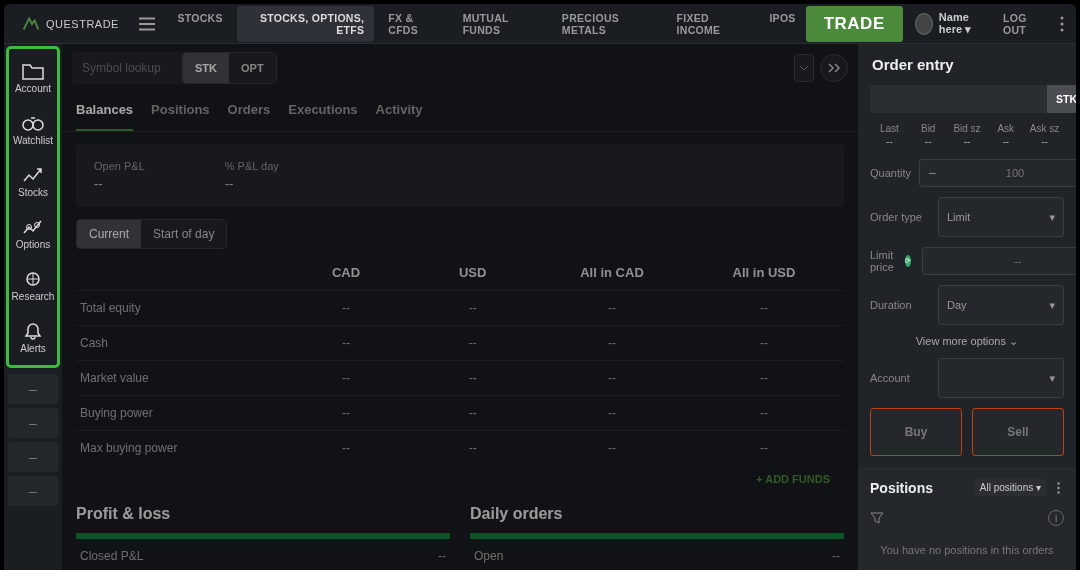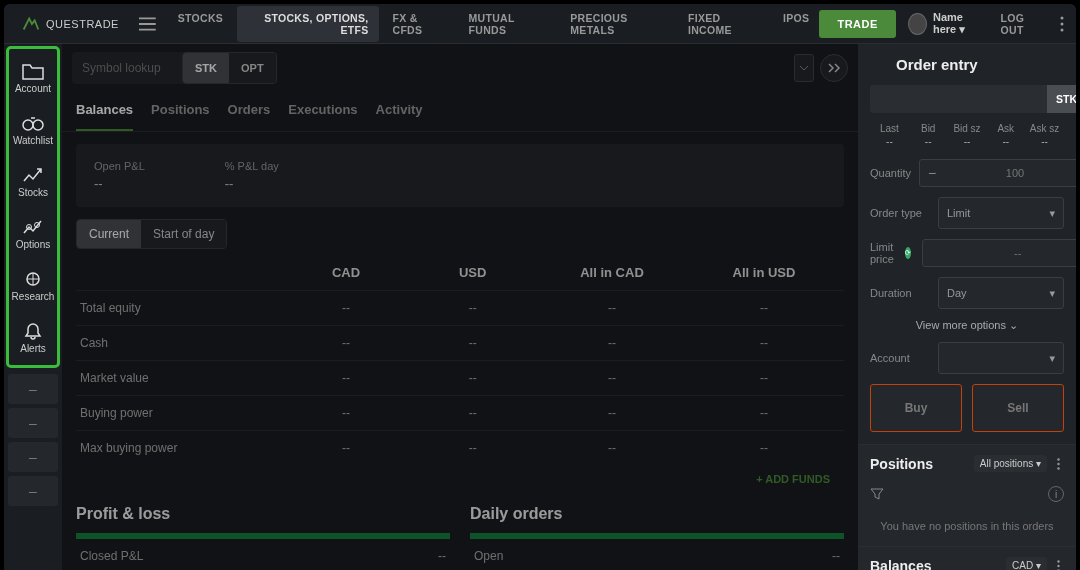--- a/index.html
+++ b/index.html
@@ -9,21 +9,21 @@
     
     .topbar { display: flex; align-items: center; height: 40px; padding: 0 8px; background: #1a1d21; border-bottom: 1px solid #2a2d31; }
     .logo { display: flex; align-items: center; gap: 4px; padding: 0 8px; }
     .logo-icon { width: 22px; height: 22px; }
     .logo-text { font-size: 11px; font-weight: 500; color: #ccc; letter-spacing: 0.5px; }
     .hamburger { width: 18px; height: 14px; margin: 0 12px; cursor: pointer; }
     .top-nav { display: flex; gap: 4px; }
     .top-nav-item { padding: 6px 10px; font-size: 10.5px; color: #999; font-weight: 600; letter-spacing: 0.3px; cursor: pointer; border-radius: 3px; }
     .top-nav-item.active { background: #2e3238; color: #ddd; text-align: right; }
     .top-right { margin-left: auto; display: flex; align-items: center; gap: 12px; }
-    .trade-btn { background: #4a8a3a; color: #fff; padding: 8px 18px; font-size: 11px; font-weight: 700; border: none; border-radius: 3px; cursor: pointer; letter-spacing: 0.5px; }
+    .trade-btn { background: #4a8a3a; color: #fff; padding: 8px 18px; font-size: 17px; font-weight: 700; border: none; border-radius: 3px; cursor: pointer; letter-spacing: 0.5px; }
     .user-area { display: flex; align-items: center; gap: 6px; font-size: 11px; color: #ccc; font-weight: 600; cursor: pointer; }
     .avatar { width: 22px; height: 22px; border-radius: 50%; background: #444; border: 1px solid #666; }
     .logout { font-size: 10.5px; color: #999; font-weight: 600; cursor: pointer; letter-spacing: 0.3px; }
     .vdots { cursor: pointer; padding: 0 4px; }
     
     
     .main { display: flex; flex: 1; overflow: hidden; position: relative; }
     .overlay { position: absolute; inset: 0; background: rgba(0,0,0,0.35); z-index: 5; pointer-events: none; }
     
     
@@ -66,37 +66,37 @@
     .bt-head > div:not(:first-child), .bt-row > div:not(:first-child) { text-align: center; }
     .bt-row { border-top: 1px solid #2a2d31; font-size: 12px; color: #aaa; }
     .add-funds { text-align: right; padding: 8px 14px; font-size: 11px; font-weight: 700; color: #4a8a3a; cursor: pointer; }
     
     .two-col { display: grid; grid-template-columns: 1fr 1fr; gap: 20px; margin-top: 12px; }
     .sec-title { font-size: 16px; font-weight: 700; color: #eee; margin-bottom: 10px; }
     .mini-row { display: flex; justify-content: space-between; padding: 10px 4px; border-top: 6px solid #15803d; font-size: 12px; }
     
     
     .right-panel { width: 218px; background: #202328; display: flex; flex-direction: column; z-index: 10; position: relative; }
-    .rp-header { padding: 12px 14px; font-size: 15px; font-weight: 700; color: #eee; margin-left: 24px; }
+    .rp-header { padding: 12px 14px; font-size: 15px; font-weight: 700; color: #eee; }
     .rp-body { padding: 0 12px; }
     .rp-symbol { display: flex; margin-bottom: 10px; }
     .rp-symbol-input { flex: 1; background: #2a2d32; border: none; height: 28px; border-radius: 3px 0 0 3px; }
     .rp-stkopt { display: flex; }
     .rp-stkopt button { height: 28px; padding: 0 9px; font-size: 10.5px; font-weight: 700; border: none; background: #2a2d32; color: #ccc; cursor: pointer; }
     .rp-stkopt button.active { background: #4a4d52; color: #fff; }
     .rp-quotes { display: flex; justify-content: space-between; font-size: 10px; margin-bottom: 12px; }
     .rp-quote { text-align: center; flex: 1; }
     .rp-quote-label { color: #888; }
     .rp-quote-val { color: #aaa; margin-top: 2px; }
     .rp-field { display: flex; align-items: center; margin-bottom: 10px; gap: 8px; }
     .rp-field-label { font-size: 11px; color: #888; width: 60px; }
     .rp-stepper { display: flex; align-items: center; flex: 1; border: 1px solid #3a3d42; border-radius: 3px; height: 28px; background: #24272c; }
     .rp-step-btn { width: 24px; height: 100%; background: transparent; border: none; color: #888; cursor: pointer; font-size: 14px; }
     .rp-step-input { flex: 1; background: transparent; border: none; text-align: center; color: #999; font-size: 11px; outline: none; }
-    .rp-select { flex: 1; height: 32px; background: #24272c; border: 1px solid #3a3d42; border-radius: 3px; color: #999; font-size: 11px; padding: 0 8px; display: flex; align-items: center; justify-content: space-between; cursor: pointer; }
+    .rp-select { flex: 1; height: 40px; background: #24272c; border: 1px solid #3a3d42; border-radius: 3px; color: #999; font-size: 11px; padding: 0 8px; display: flex; align-items: center; justify-content: space-between; cursor: pointer; }
     .rp-view-more { text-align: center; font-size: 11px; color: #aaa; margin: 4px 0 10px 0; cursor: pointer; }
     .rp-buysell { display: flex; gap: 10px; margin: 8px 0 12px 0; }
     .rp-buy, .rp-sell { flex: 1; height: 48px; border: 1px solid #c2410c; background: #24272c; color: #777; font-size: 12px; font-weight: 600; border-radius: 3px; cursor: pointer; }
     .rp-section { background: #24272c; border-top: 1px solid #2a2d31; }
     .rp-sec-head { display: flex; align-items: center; justify-content: space-between; padding: 10px 12px; }
     .rp-sec-title { font-size: 14px; font-weight: 700; color: #eee; }
     .rp-sec-dd { font-size: 10px; background: #2a2d32; padding: 3px 6px; border-radius: 3px; color: #ccc; cursor: pointer; }
     .rp-empty { text-align: center; font-size: 11px; color: #777; padding: 14px 10px; }
     .rp-filter-row { display: flex; justify-content: space-between; padding: 4px 12px; align-items: center; }
     .rp-mini-row { display: flex; justify-content: space-between; padding: 8px 12px; font-size: 11px; color: #aaa; }

